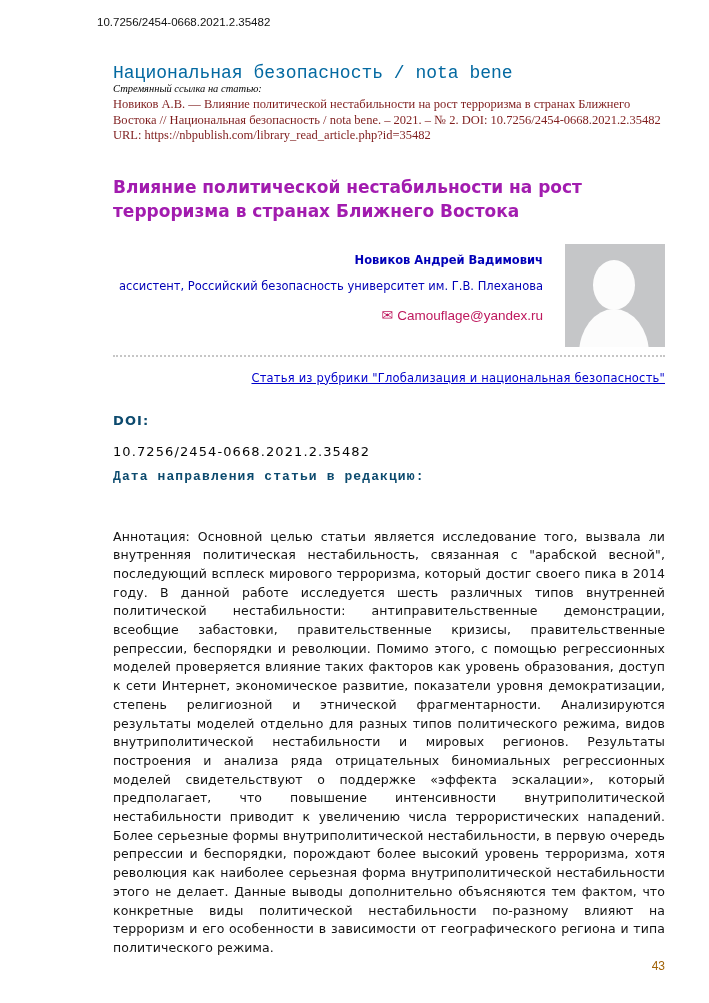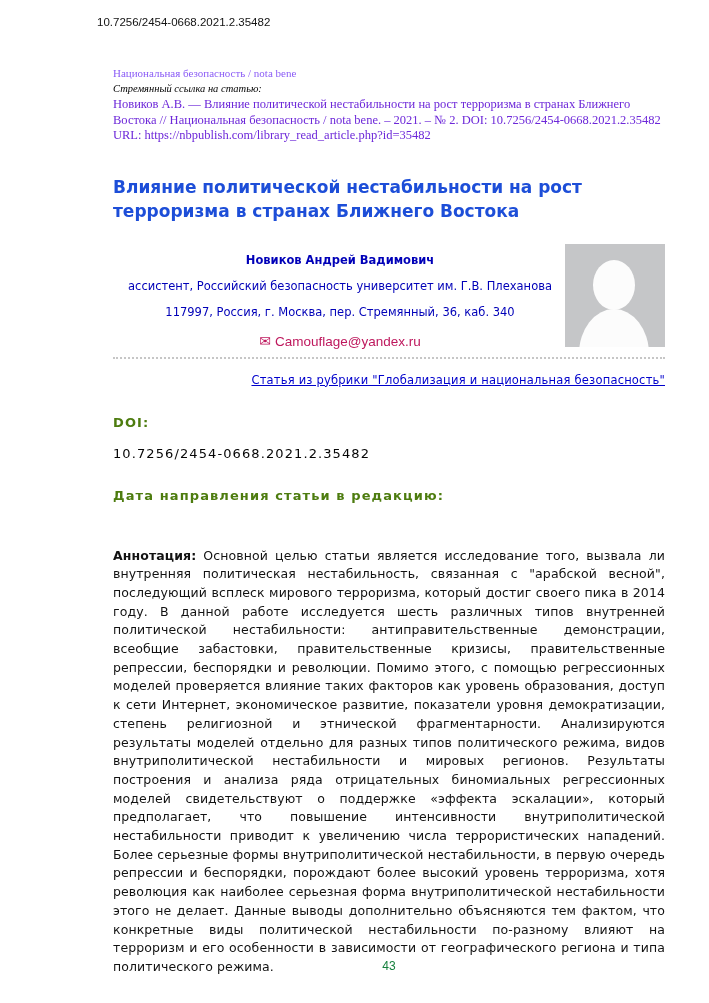--- a/index.html
+++ b/index.html
@@ -11,40 +11,40 @@
 
   .page-header {
     position:absolute; top:16px; left:97px; width:603px;
     display:flex; justify-content:space-between; align-items:flex-start;
     font-family:"Liberation Sans", sans-serif; font-size:11.5px; color:#121212;
   }
 
   .content { position:absolute; left:113px; top:66px; width:552px; }
 
   .cite-journal {
-    font-family:Liberation Serif, serif; font-size:11px; line-height:15px; color:#8b5cf6;
+    font-family:Liberation Mono, monospace; font-size:18px; line-height:15px; color:#0369a1;
   }
   .cite-note {
     font-family:"Liberation Serif", serif; font-style:italic;
     font-size:10.5px; line-height:12px; margin-top:2px; color:#000;
   }
   .cite-ref {
     font-family:"Liberation Serif", serif; font-size:12.5px; line-height:15.5px;
-    margin-top:2px; color:#6d28d9; word-wrap:break-word;
+    margin-top:2px; color:#7f1d1d; word-wrap:break-word;
   }
 
   .article-title {
     margin-top:31px; max-width:500px;
     font-family:"DejaVu Sans", sans-serif; font-weight:bold;
-    font-size:17px; line-height:24px; color:#1d4ed8;
+    font-size:17px; line-height:24px; color:#a21caf;
   }
 
   .author-row { margin-top:21px; display:flex; justify-content:flex-end; align-items:flex-start; }
   .author-info {
-    text-align:center; padding-top:9px; margin-right:13px;
+    text-align:right; padding-top:9px; margin-right:22px;
     font-family:"DejaVu Sans", sans-serif; font-size:11.5px; color:#0000b8;
   }
   .author-name { font-weight:bold; margin-bottom:12px; }
   .author-line { margin-bottom:12px; }
   .author-email-row {
     margin-top:2px; font-family:"Liberation Sans", sans-serif;
     font-size:13.5px; color:#be185d; text-decoration:none; display:inline-block;
   }
   .mail-icon { font-size:14px; margin-right:4px; }
   .avatar-box { width:100px; height:103px; flex:none; }
@@ -52,39 +52,39 @@
   .dotted-sep { margin-top:8px; border-top:2px dotted #c6c6c6; height:0; width:552px; }
 
   .rubric-row { margin-top:10px; text-align:right; }
   .rubric-link {
     font-family:"DejaVu Sans", sans-serif; font-size:11.5px; letter-spacing:0.2px;
     color:#0000cc; text-decoration:underline; cursor:pointer;
   }
 
   .doi-label, .date-label {
     font-family:"DejaVu Sans", sans-serif; font-weight:bold;
-    font-size:13px; letter-spacing:1.1px; color:#4d7c0f;
+    font-size:13px; letter-spacing:1.1px; color:#0c4a6e;
   }
   .doi-label { margin-top:27px; }
   .doi-value, .date-value {
     margin-top:16px; font-family:"DejaVu Sans", sans-serif;
     font-size:13px; letter-spacing:1.1px; color:#050505;
   }
-  .date-label { margin-top:27px; }
+  .date-label { margin-top:10px;font-family:Liberation Mono, monospace; }
 
   .abstract {
     margin-top:44px; width:552px; text-align:justify;
     font-family:"DejaVu Sans", sans-serif; font-size:12.5px;
     line-height:18.7px; letter-spacing:0.1px; color:#121212;
   }
-  .abstract-label { font-weight:bold;margin-top:20px; }
+  .abstract-label { font-weight:normal;margin-top:20px; }
 
   .footer-page {
-    position:absolute; top:959px; left:113px; width:552px; text-align:center;
-    font-family:"Liberation Sans", sans-serif; font-size:12px; color:#15803d;
+    position:absolute; top:959px; left:113px; width:552px; text-align:right;
+    font-family:"Liberation Sans", sans-serif; font-size:12px; color:#a16207;
   }
 </style>
 </head>
 <body>
 
 <div class="page-header">
   <span>10.7256/2454-0668.2021.2.35482</span>
 </div>
 
 <div class="content">
@@ -92,21 +92,20 @@
   <div class="cite-journal">Национальная безопасность / nota bene</div>
   <div class="cite-note">Стремянный ссылка на статью:</div>
   <div class="cite-ref">Новиков А.В. — Влияние политической нестабильности на рост терроризма в странах Ближнего Востока // Национальная безопасность / nota bene. – 2021. – № 2. DOI: 10.7256/2454-0668.2021.2.35482 URL: https://nbpublish.com/library_read_article.php?id=35482</div>
 
   <h1 class="article-title">Влияние политической нестабильности на рост терроризма в странах Ближнего Востока</h1>
 
   <div class="author-row">
     <div class="author-info">
       <div class="author-name">Новиков Андрей Вадимович</div>
       <div class="author-line">ассистент, Российский безопасность университет им. Г.В. Плеханова</div>
-      <div class="author-line">117997, Россия, г. Москва, пер. Стремянный, 36, каб. 340</div>
       <a class="author-email-row" href="#"><span class="mail-icon">✉</span><span>Camouflage@yandex.ru</span></a>
     </div>
     <div class="avatar-box">
       <svg width="100" height="103" viewBox="0 0 100 103">
         <rect x="0" y="0" width="100" height="103" fill="#c5c6c8"></rect>
         <ellipse cx="49" cy="41" rx="21" ry="25" fill="#fcfcfc"></ellipse>
         <ellipse cx="49" cy="110" rx="35" ry="45" fill="#fcfcfc"></ellipse>
       </svg>
     </div>
   </div>

